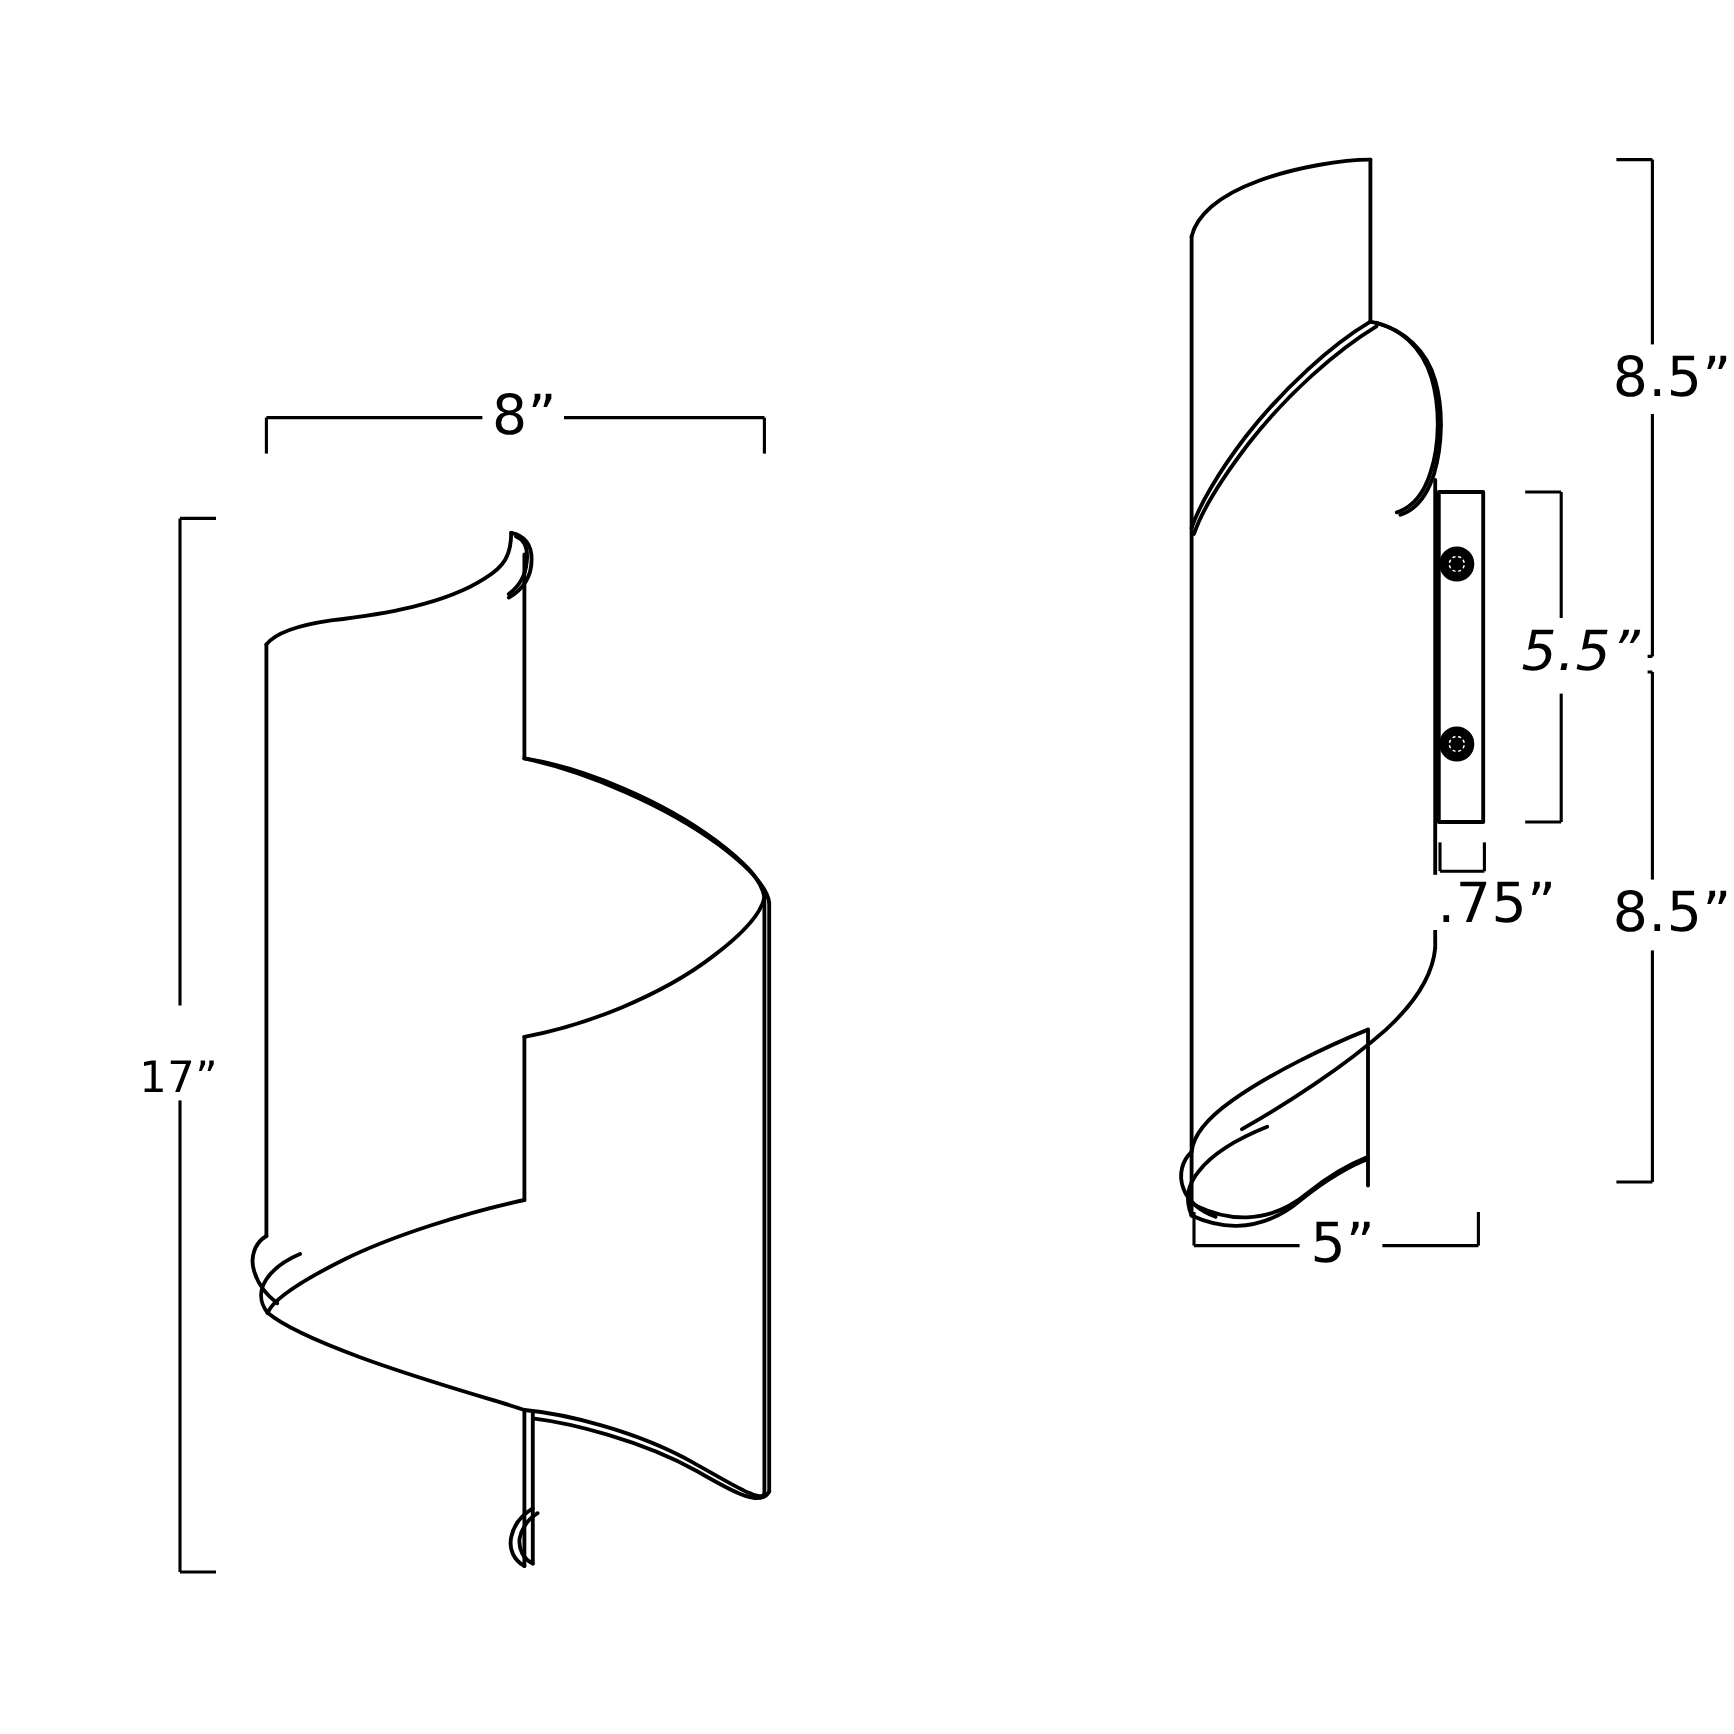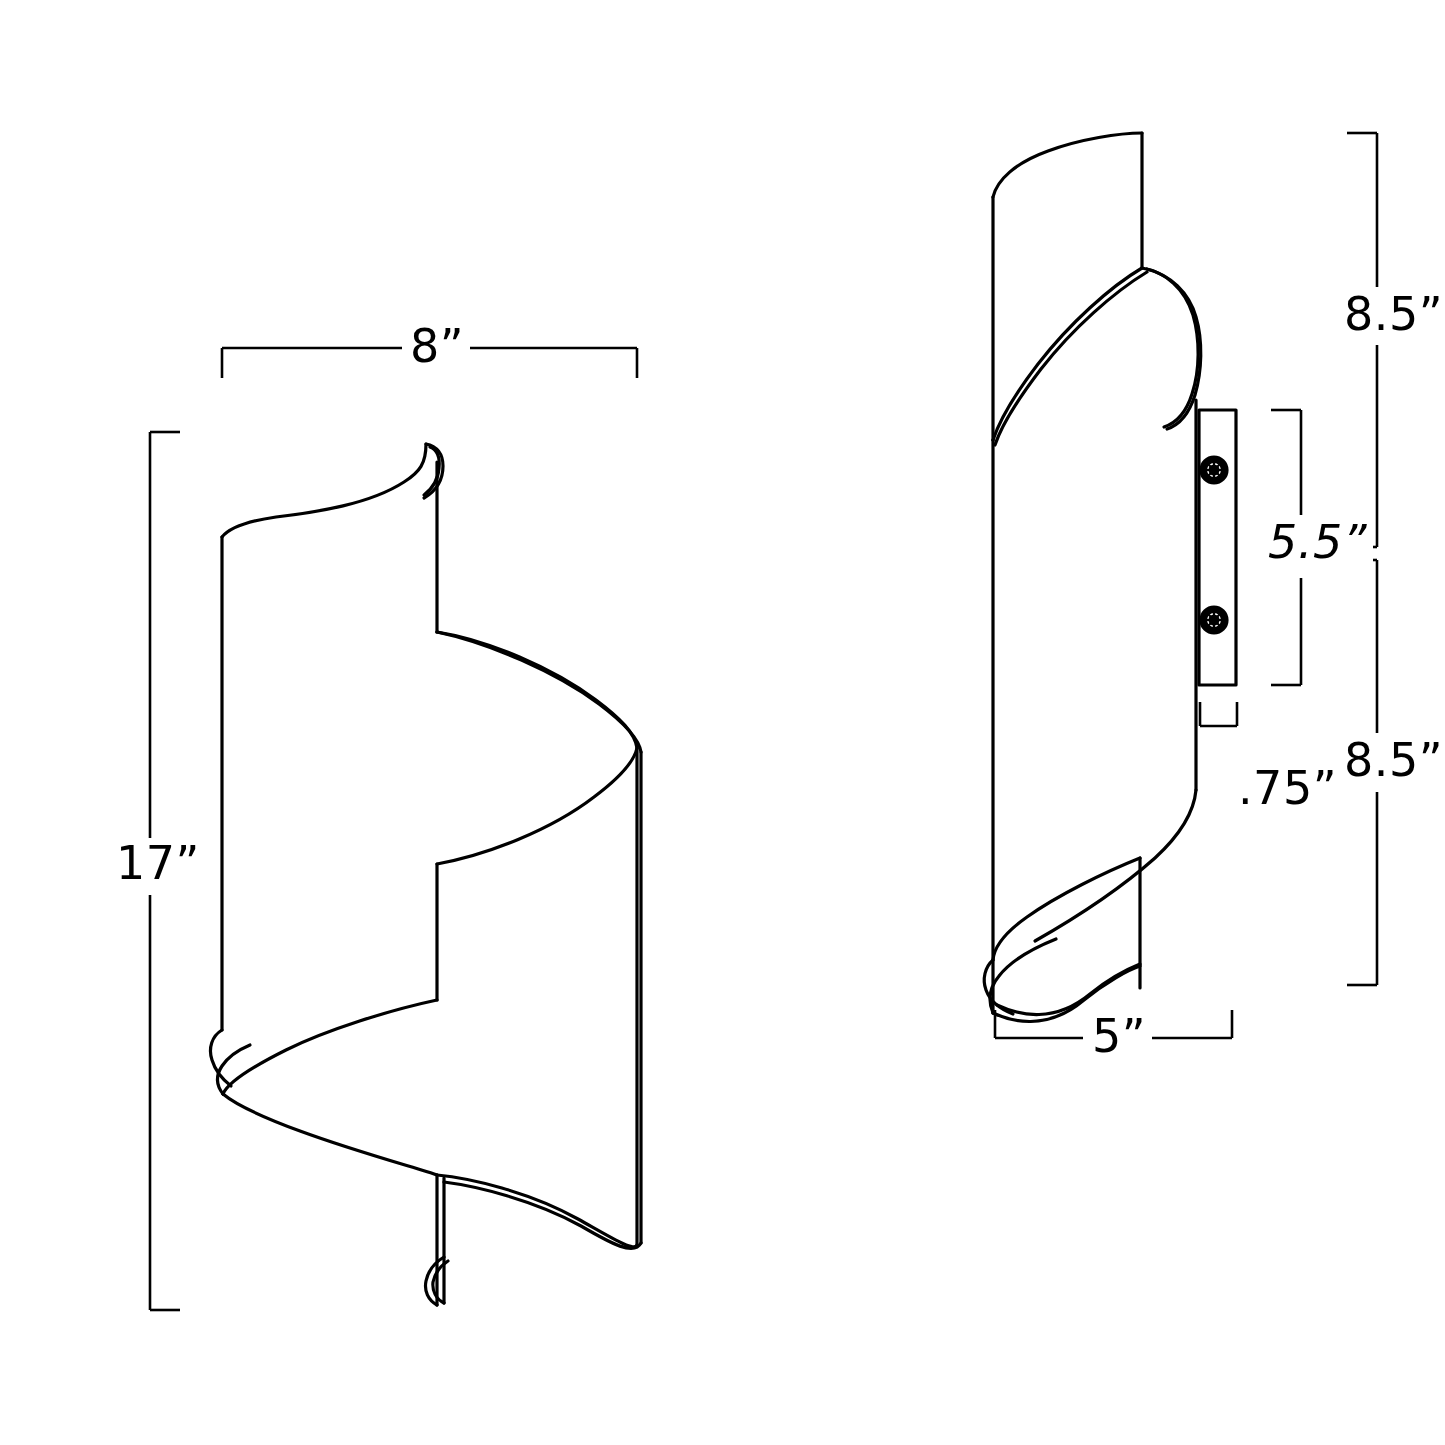--- a/index.html
+++ b/index.html
@@ -30,21 +30,22 @@
     font-family: "DejaVu Sans", "Liberation Sans", sans-serif;
     font-size: 46px;
     font-weight: 500;
     line-height: 1;
     white-space: nowrap;
     letter-spacing: 0.5px;
     background: #ffffff;
     padding: 0 6px;
   }
   .dim-label-v {
-    font-size: 46px;
+    font-size: 36px;
+    margin-top: 41px;
   }
 </style>
 </head>
 <body>
 
 <div id="page">
 
   <svg id="drawing-svg" viewBox="0 0 1445 1445" xmlns="http://www.w3.org/2000/svg">
     <g fill="none" stroke="#000000" stroke-width="3.2" stroke-linecap="round" stroke-linejoin="round">
 
@@ -243,17 +244,17 @@
   <div class="dim-label" style="left:404px; top:323px;">8”</div>
 
   <div class="dim-label dim-label-v" style="left:110px; top:840px;">17”</div>
 
   <div class="dim-label" style="left:1338px; top:291px;">8.5”</div>
 
   <div class="dim-label" style="left:1338px; top:737px;">8.5”</div>
 
   <div class="dim-label" style="left:1262px; top:519px;font-style:italic;">5.5”</div>
 
-  <div class="dim-label" style="left:1192px; top:765px;margin-left:40px;">.75”</div>
+  <div class="dim-label" style="left:1192px; top:729px;">.75”</div>
 
   <div class="dim-label" style="left:1086px; top:1013px;">5”</div>
 
 </div>
 
 </body></html>

